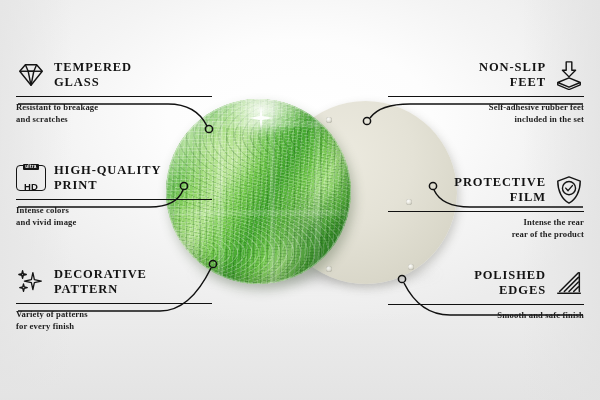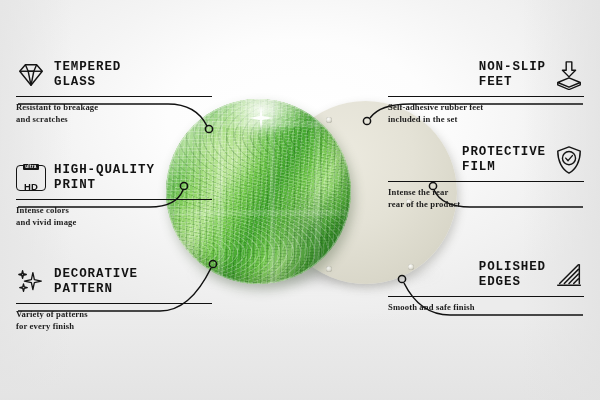--- a/index.html
+++ b/index.html
@@ -129,34 +129,34 @@
   #sparkle {
     position:absolute; left:82px; top:6px; width:26px; height:26px; pointer-events:none;
   }
 
   
   #connectors { position:absolute; left:0; top:0; width:600px; height:400px; pointer-events:none; }
 
   
   .feature { position:absolute; width:196px; }
   .feature.left  { left:16px;  text-align:left;  }
-  .feature.right { right:16px; }
+  .feature.right { right:16px; text-align:right; }
 
   .feat-head {
     display:flex; align-items:center; gap:8px;
     min-height:34px;
   }
   .feature.left  .feat-head { justify-content:flex-start; }
   .feature.right .feat-head { justify-content:flex-end; flex-direction:row; }
 
   .feat-icon { width:30px; height:30px; flex:0 0 30px; display:block; }
   .feature.right .feat-icon { order:2; }
 
   .feat-title {
-    font-family:Liberation Mono, monospace;
+    font-family:Liberation Serif, serif;
     font-size:12.5px;
     font-weight:700;
     letter-spacing:.9px;
     line-height:1.22;
     color:#131313;
     text-transform:uppercase;
     max-width:140px;
   }
   .feature.right .feat-title { order:1; }
 
@@ -171,22 +171,22 @@
     color:#1c1c1c;
     letter-spacing:.15px;
     font-weight:bold;
   }
 
   
   #feat-tempered   { top:58px;  }
   #feat-hdprint    { top:161px; }
   #feat-decorative { top:265px; }
   #feat-nonslip    { top:58px;  }
-  #feat-protective { top:143px; }
-  #feat-polished   { top:258px; }
+  #feat-protective { top:173px; }
+  #feat-polished   { top:266px; }
 
   .hd-box {
     width:28px; height:26px; border:1.3px solid #141414; border-radius:4px;
     display:flex; flex-direction:column; align-items:center; justify-content:center; gap:12px;
     background:transparent;
   }
   .hd-ultra {
     font-family:"Liberation Sans", sans-serif;
     font-size:4.6px; font-weight:700; letter-spacing:.3px;
     color:#fff; background:#141414; padding:0.5px 2.5px; border-radius:1px;

